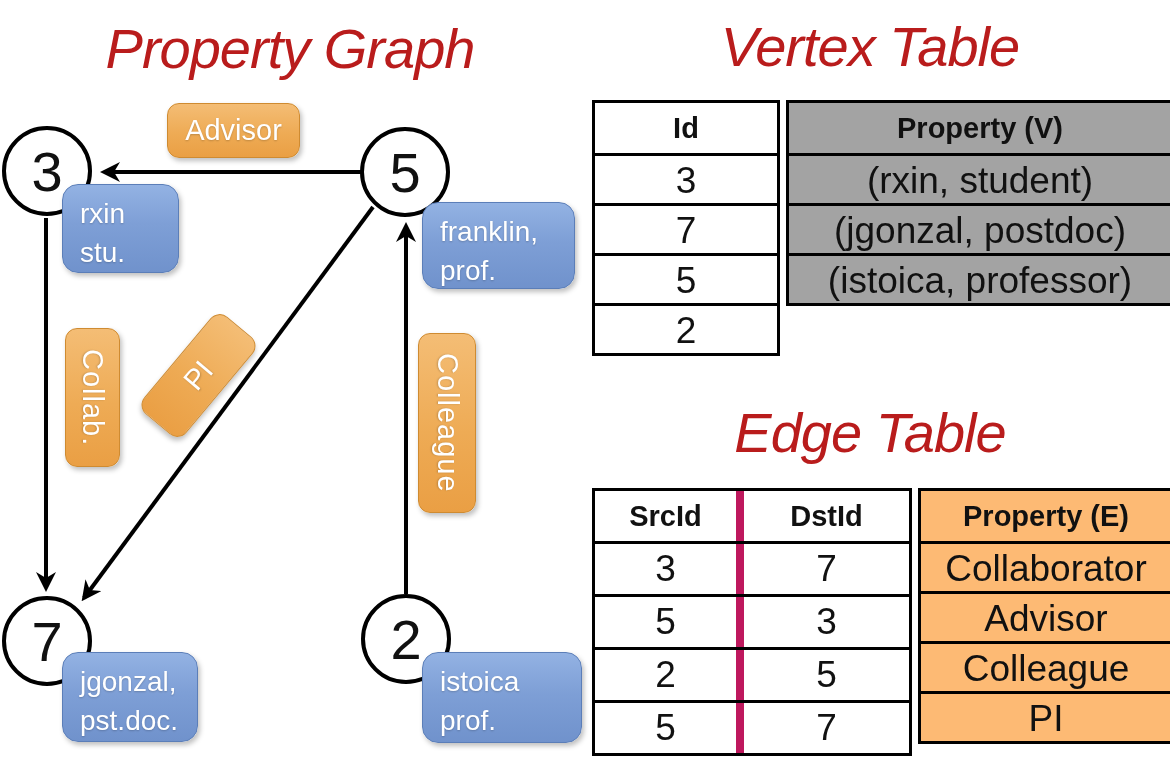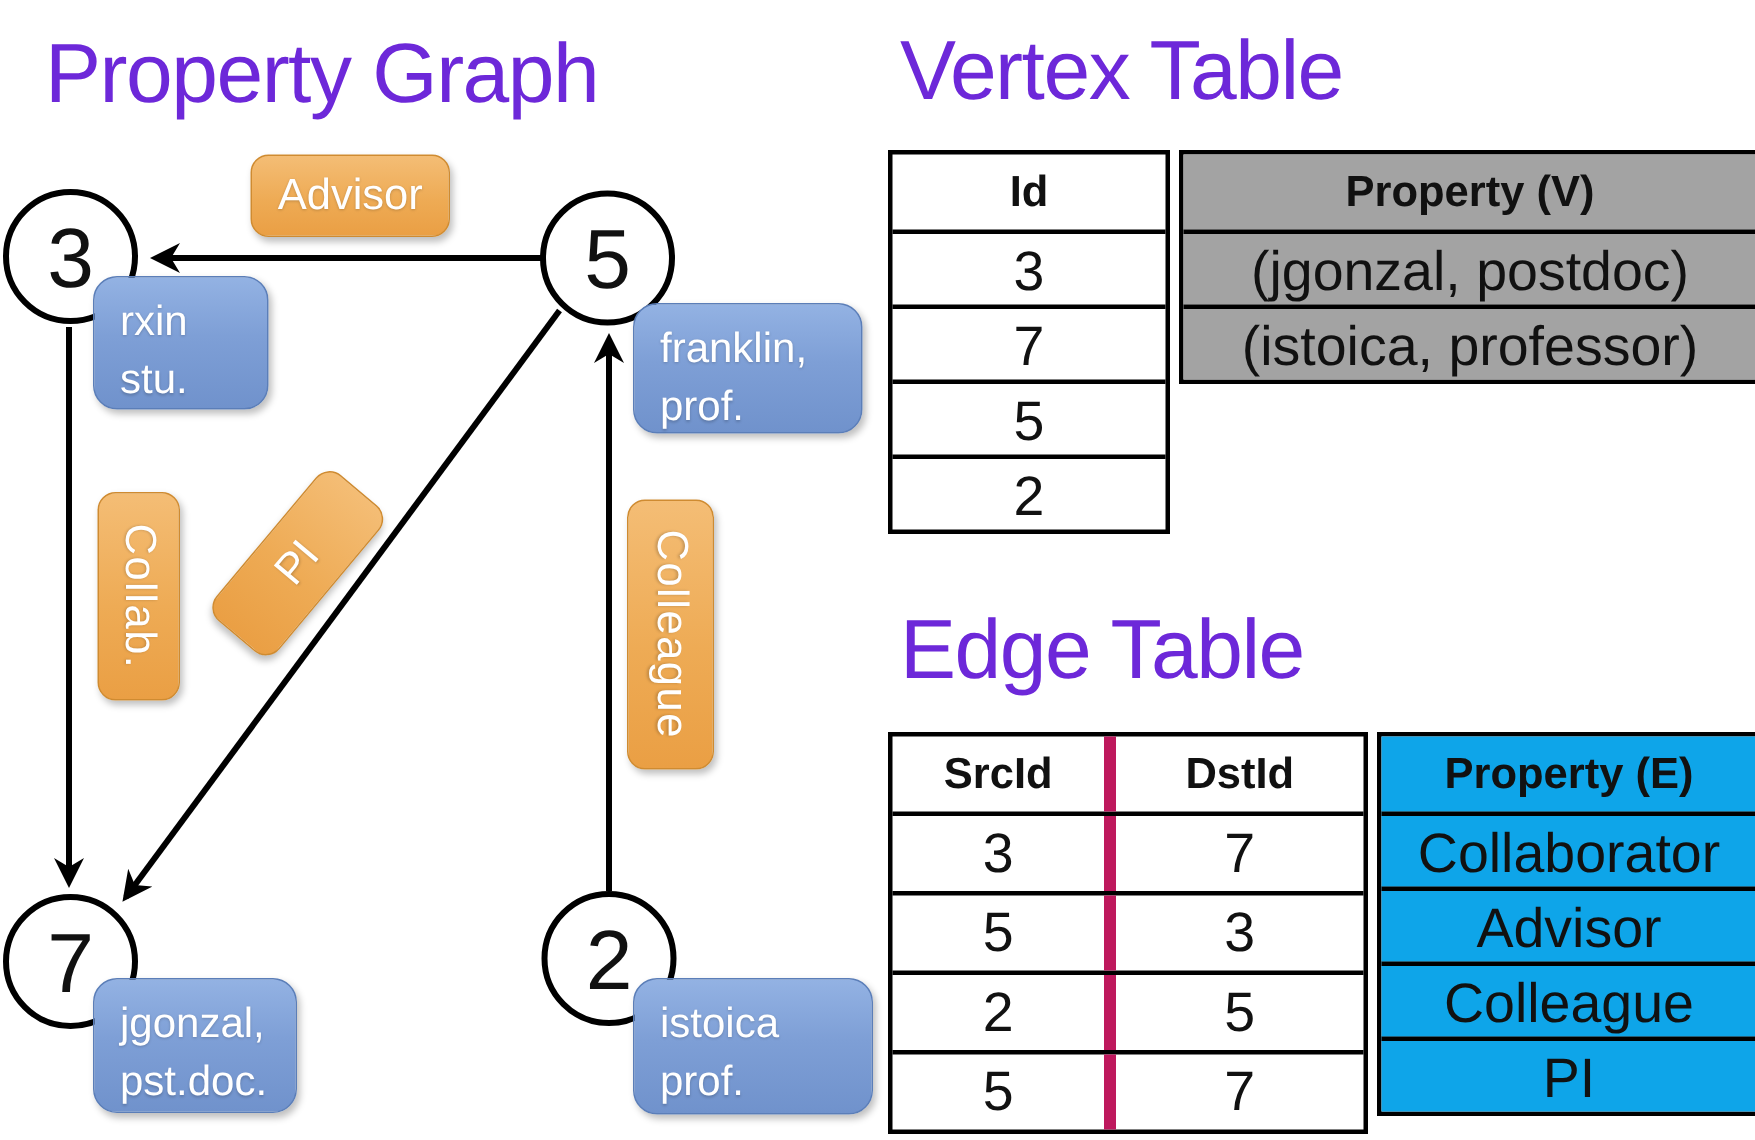--- a/index.html
+++ b/index.html
@@ -1,21 +1,21 @@
 <!DOCTYPE html>
 <html><head>
 <meta charset="utf-8">
 <style>
   * { margin:0; padding:0; box-sizing:border-box; }
   html,body { width:1170px; height:760px; background:#ffffff; overflow:hidden;
               font-family:"Liberation Sans", sans-serif; }
   #stage { position:absolute; left:0; top:0; width:1170px; height:760px; background:#fff; }
 
-  .title { position:absolute; text-align:left; font-size:56px; color:#6d28d9;
-           letter-spacing:-1px; white-space:nowrap; }
+  .title { position:absolute; text-align:center; font-size:56px; color:#b91c1c;
+           letter-spacing:-1px; white-space:nowrap;font-style:italic; }
   #graph-title  { left:30px;  top:16px; width:520px; }
   #vertex-title { left:600px; top:14px; width:540px; }
   #edge-title   { left:600px; top:400px; width:540px; }
 
   
   #edges-svg { position:absolute; left:0; top:0; width:1170px; height:760px; }
 
   .node-circle { position:absolute; width:90px; height:90px; border-radius:50%;
                  background:#fff; border:4.5px solid #000;
                  display:flex; align-items:center; justify-content:center;
@@ -57,21 +57,21 @@
   #vt-id    { left:592px; top:100px; width:188px; }
   #vt-prop  { left:786px; top:100px; width:388px; }
   #vt-prop .cell { background:#a3a3a3; }
 
   #et-ids   { left:592px; top:488px; width:320px; }
   .erow     { display:flex; border-top:3px solid #000; }
   .erow .cell { border-top:none; }
   .ecell-src { width:149px; border-right:8px solid #be185d; }
   .ecell-dst { flex:1; }
   #et-prop  { left:918px; top:488px; width:256px; }
-  #et-prop .cell { background:#0ea5e9; }
+  #et-prop .cell { background:#fdba74; }
 </style>
 </head>
 <body>
 
 <div id="stage">
 
   <div class="title" id="graph-title">Property Graph</div>
   <div class="title" id="vertex-title">Vertex Table</div>
   <div class="title" id="edge-title">Edge Table</div>
 
@@ -133,20 +133,21 @@
   <div class="tgroup" id="vt-id">
     <div class="cell hdr">Id</div>
     <div class="cell">3</div>
     <div class="cell">7</div>
     <div class="cell">5</div>
     <div class="cell">2</div>
   </div>
 
   <div class="tgroup" id="vt-prop">
     <div class="cell hdr">Property (V)</div>
+    <div class="cell">(rxin, student)</div>
     <div class="cell">(jgonzal, postdoc)</div>
     <div class="cell">(istoica, professor)</div>
   </div>
 
   <div class="tgroup" id="et-ids">
     <div class="erow">
       <div class="cell hdr ecell-src">SrcId</div>
       <div class="cell hdr ecell-dst">DstId</div>
     </div>
     <div class="erow">

